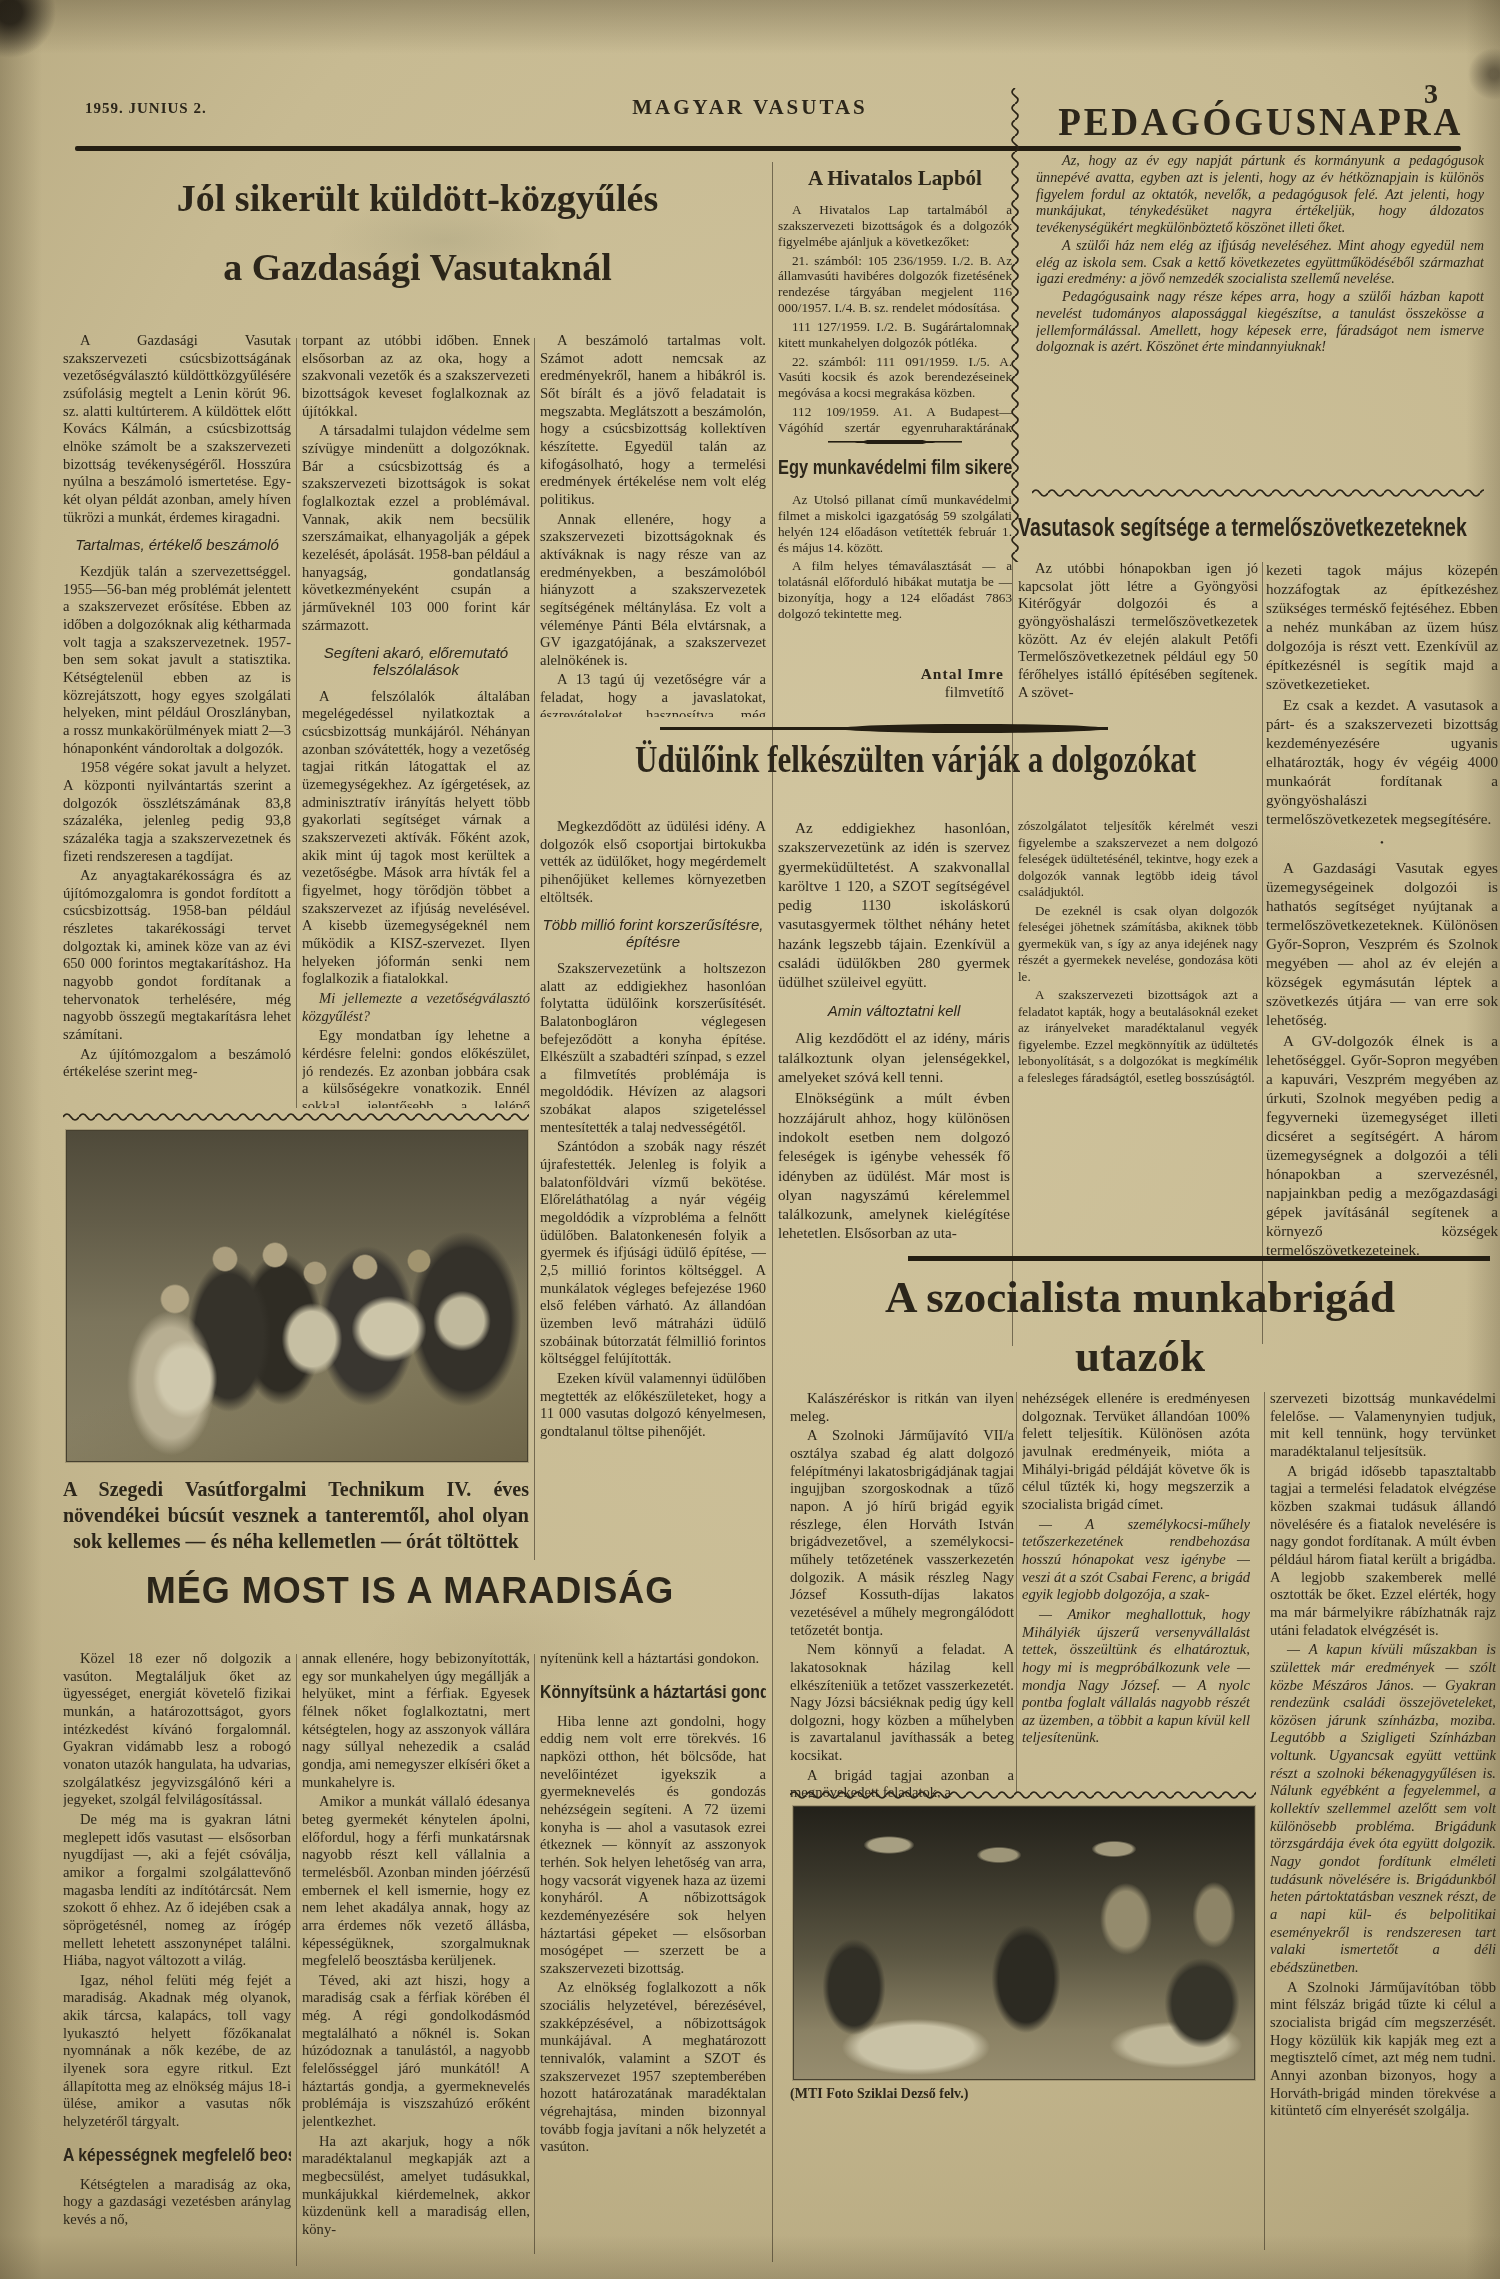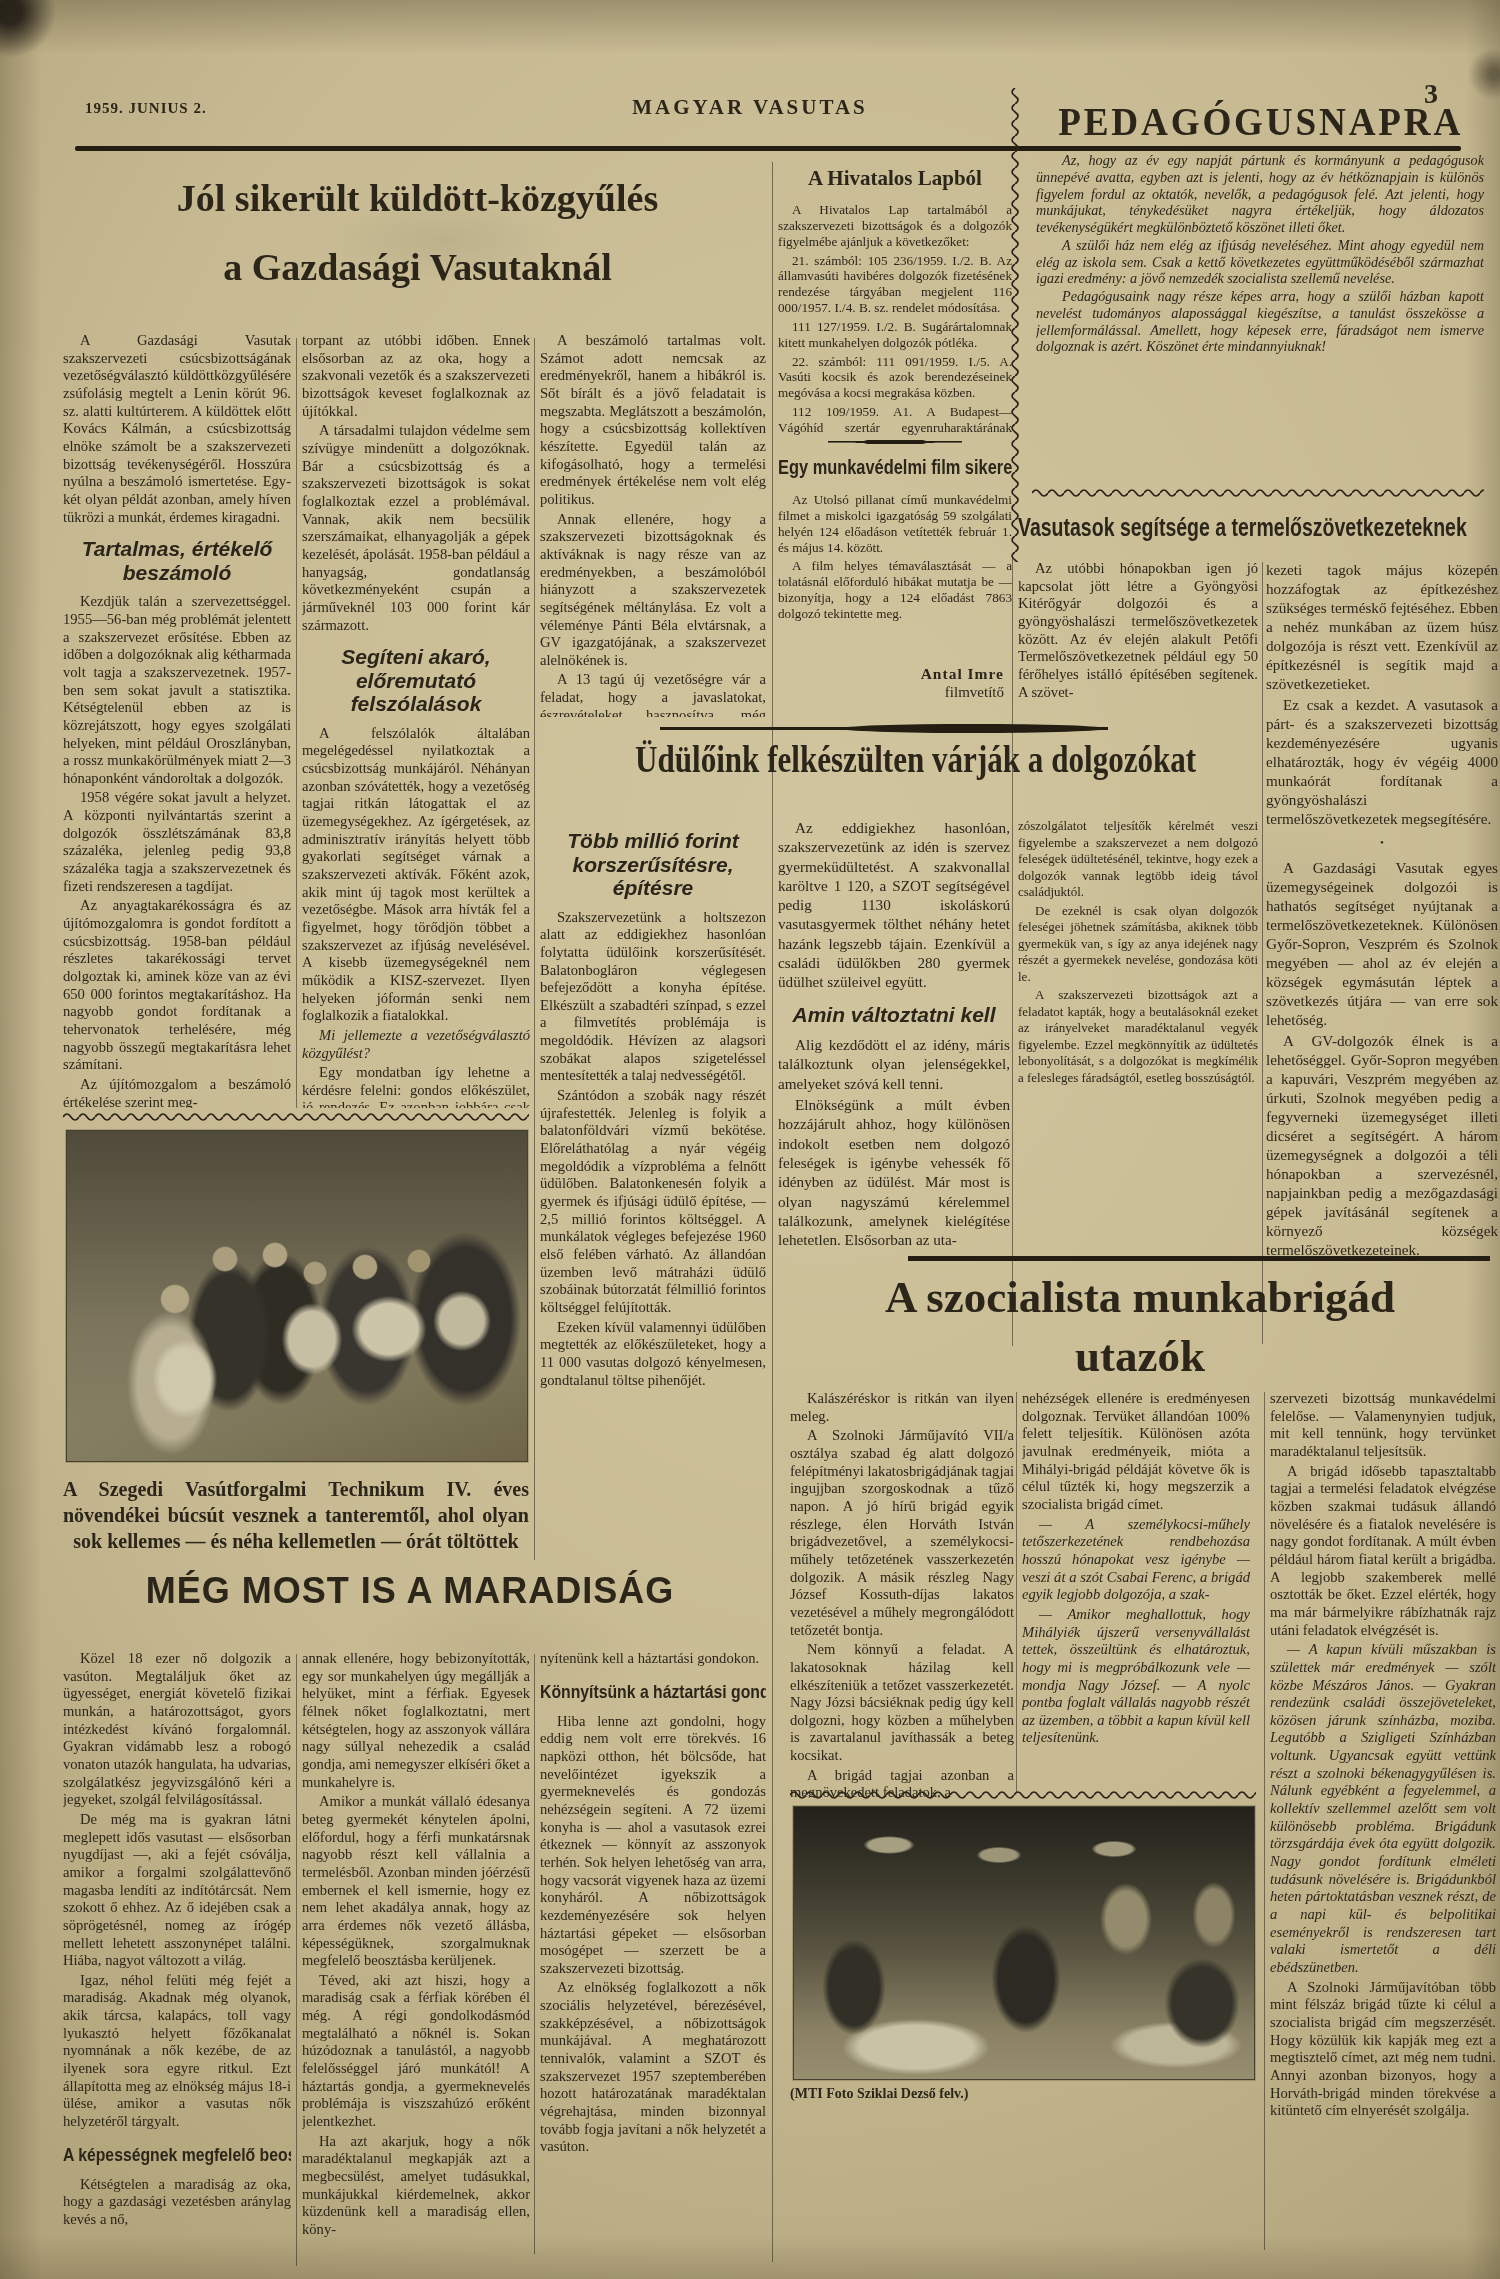--- a/index.html
+++ b/index.html
@@ -44,21 +44,21 @@
   .h-marad{left:60px;top:1570px;width:700px;text-align:center;font-family:"Liberation Sans",sans-serif;font-weight:bold;font-size:36px;letter-spacing:1px;}
   .h-brigad{left:790px;top:1268px;width:700px;text-align:center;font-weight:bold;font-size:45px;line-height:1.32;}
   .hiv-title{left:778px;top:166px;width:234px;text-align:center;font-weight:bold;font-size:21px;}
   .film-title{left:778px;top:456px;width:234px;}
   .film-title span{display:inline-block;font-family:"Liberation Sans",sans-serif;font-weight:bold;font-size:20px;white-space:nowrap;transform:scaleX(.82);transform-origin:0 50%;}
   
   .col{overflow:hidden;text-align:justify;font-size:14.6px;line-height:1.21;}
   .col .bp{margin:0 0 2px 0;text-indent:17px;}
   .col .bp.noind{text-indent:0;}
   .col .bp.it{font-style:italic;}
-  .subhead{font-family:"Liberation Sans",sans-serif;font-weight:bold;font-style:italic;font-size:21px;line-height:1.12;text-align:center;text-indent:0;margin:11px 0 9px;}
+  .subhead{font-family:"Liberation Sans",sans-serif;font-weight:normal;font-style:italic;font-size:15px;line-height:1.12;text-align:center;text-indent:0;margin:11px 0 9px;}
   .subhead-cond{font-family:"Liberation Sans",sans-serif;font-weight:bold;font-size:19px;white-space:nowrap;transform:scaleX(.83);transform-origin:0 50%;margin:13px 0 9px;text-indent:0;}
   .star-sep{text-align:center;font-size:11px;margin:8px 0;text-indent:0;}
   .small .bp{font-size:13.2px;line-height:1.2;margin-bottom:3px;text-indent:14px;}
   .pedag-body{font-size:14.2px;line-height:1.18;font-style:italic;}
   .pedag-body .bp{text-indent:26px;margin-bottom:1px;}
   .film-sig{left:778px;top:664px;width:226px;text-align:right;line-height:1.25;}
   .film-sig .nm{font-weight:bold;font-size:15.5px;letter-spacing:1px;}
   .film-sig .rl{font-size:15px;}
   
   .photo{border:1px solid #46402f;box-shadow:0 0 0 1px rgba(70,62,44,.25);}
@@ -197,20 +197,21 @@
       <p class="bp">Ez csak a kezdet. A vasutasok a párt- és a szakszervezeti bizottság kezdeményezésére ugyanis elhatározták, hogy év végéig 4000 munkaórát fordítanak a gyöngyöshalászi termelőszövetkezetek megsegítésére.</p>
       <div class="star-sep">•</div>
       <p class="bp">A Gazdasági Vasutak egyes üzemegységeinek dolgozói is hathatós segítséget nyújtanak a termelőszövetkezeteknek. Különösen Győr-Sopron, Veszprém és Szolnok megyében — ahol az év elején a községek egymásután léptek a szövetkezés útjára — van erre sok lehetőség.</p>
       <p class="bp">A GV-dolgozók élnek is a lehetőséggel. Győr-Sopron megyében a kapuvári, Veszprém megyében az úrkuti, Szolnok megyében pedig a fegyverneki üzemegységet illeti dicséret a segítségért. A három üzemegységnek a dolgozói a téli hónapokban a szervezésnél, napjainkban pedig a mezőgazdasági gépek javításánál segítenek a környező községek termelőszövetkezeteinek.</p>
     </div>
 
   <div class="abs lens-rule"></div>
   <div class="abs lens"></div>
   <div class="abs h-udulok"><span>Üdülőink felkészülten várják a dolgozókat</span></div>
   <div class="abs col" style="left:540px;top:818px;width:226px;height:745px;">
+      <p class="bp">Megkezdődött az üdülési idény. A dolgozók első csoportjai birtokukba vették az üdülőket, hogy megérdemelt pihenőjüket kellemes környezetben eltöltsék.</p>
       <div class="subhead">Több millió forint korszerűsítésre, építésre</div>
       <p class="bp">Szakszervezetünk a holtszezon alatt az eddigiekhez hasonlóan folytatta üdülőink korszerűsítését. Balatonbogláron véglegesen befejeződött a konyha építése. Elkészült a szabadtéri színpad, s ezzel a filmvetítés problémája is megoldódik. Hévízen az alagsori szobákat alapos szigeteléssel mentesítették a talaj nedvességétől.</p>
       <p class="bp">Szántódon a szobák nagy részét újrafestették. Jelenleg is folyik a balatonföldvári vízmű bekötése. Előreláthatólag a nyár végéig megoldódik a vízprobléma a felnőtt üdülőben. Balatonkenesén folyik a gyermek és ifjúsági üdülő építése, — 2,5 millió forintos költséggel. A munkálatok végleges befejezése 1960 első felében várható. Az állandóan üzemben levő mátraházi üdülő szobáinak bútorzatát félmillió forintos költséggel felújították.</p>
       <p class="bp">Ezeken kívül valamennyi üdülőben megtették az előkészületeket, hogy a 11 000 vasutas dolgozó kényelmesen, gondtalanul töltse pihenőjét.</p>
     </div>
   <div class="abs col" style="left:778px;top:818px;width:232px;height:527px;font-size:15.2px;line-height:1.27;">
       <p class="bp">Az eddigiekhez hasonlóan, szakszervezetünk az idén is szervez gyermeküdültetést. A szakvonallal karöltve 1 120, a SZOT segítségével pedig 1130 iskoláskorú vasutasgyermek tölthet néhány hetet hazánk legszebb tájain. Ezenkívül a családi üdülőkben 280 gyermek üdülhet szüleivel együtt.</p>
       <div class="subhead">Amin változtatni kell</div>
       <p class="bp">Alig kezdődött el az idény, máris találkoztunk olyan jelenségekkel, amelyeket szóvá kell tenni.</p>
       <p class="bp">Elnökségünk a múlt évben hozzájárult ahhoz, hogy különösen indokolt esetben nem dolgozó feleségek is igénybe vehessék fő idényben az üdülést. Már most is olyan nagyszámú kérelemmel találkozunk, amelynek kielégítése lehetetlen. Elsősorban az uta-</p>

